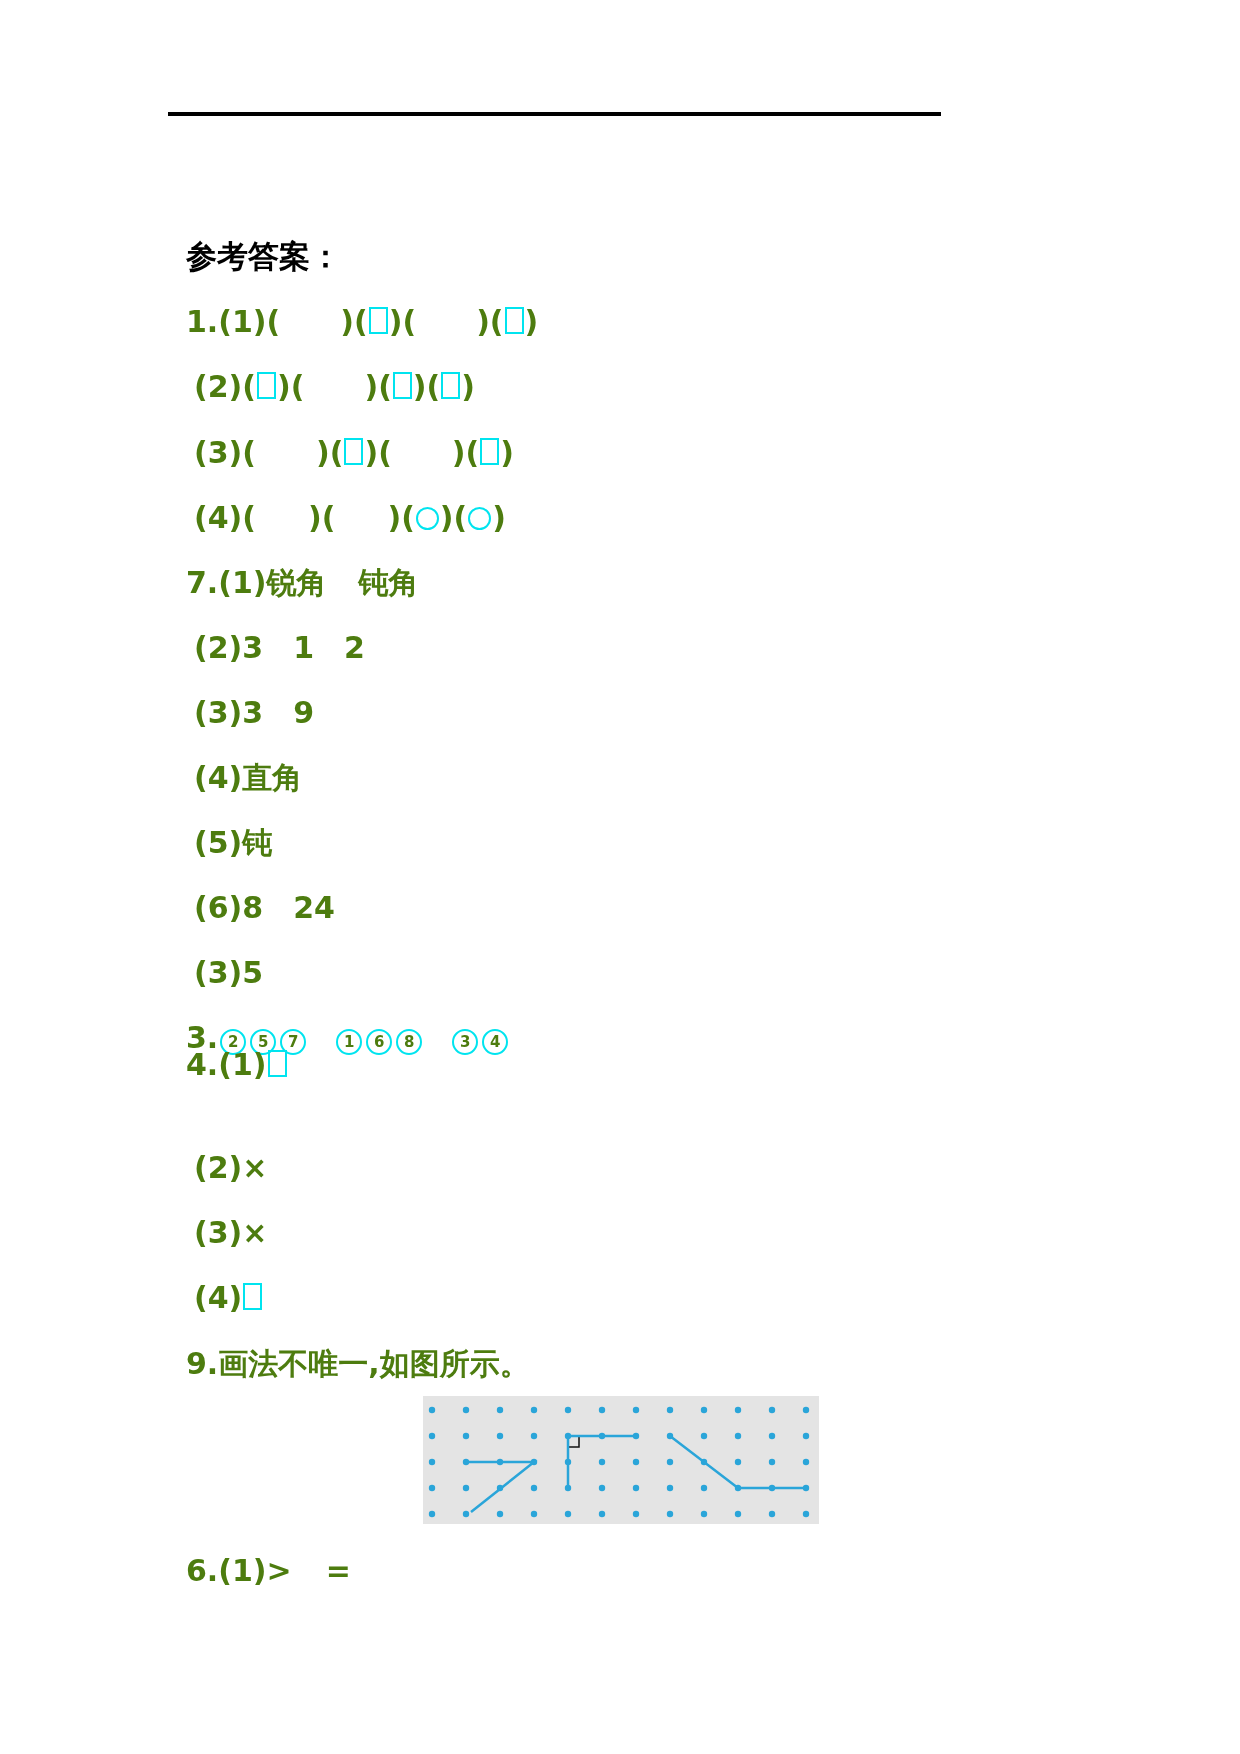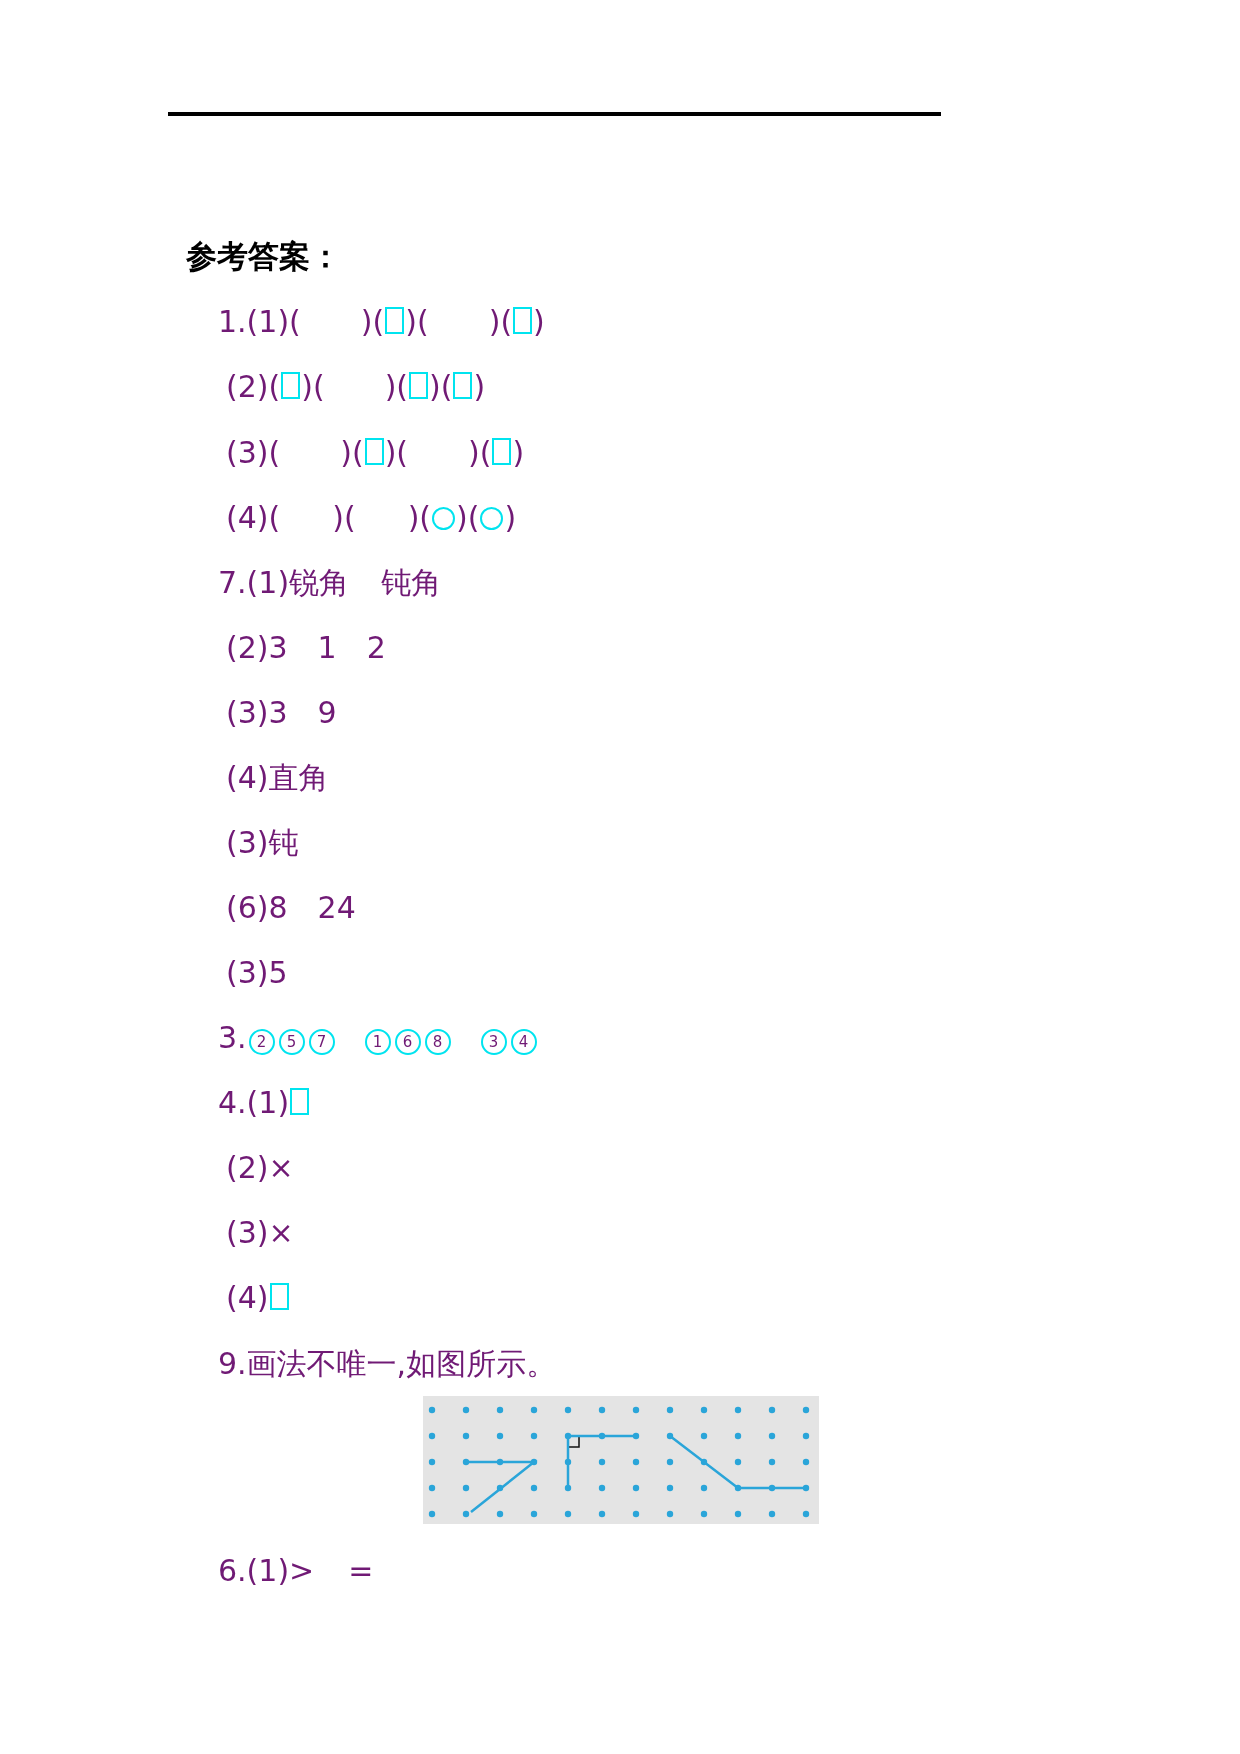--- a/index.html
+++ b/index.html
@@ -21,25 +21,24 @@
     position: absolute;
     left: 186px; top: 236px;
     font-size: 31px;
     font-weight: bold;
     color: #000000;
     white-space: nowrap;
   }
   .ans-line {
     position: absolute;
     font-size: 30px;
-    font-weight: normal;
-    color: #701a75;
+    font-weight: bold;
+    color: #4d7c0f;
     white-space: nowrap;
     line-height: 34px;
-    margin-left: 32px;
   }
   .seg-gap { display: inline-block; height: 1px; }
   .seg-box {
     display: inline-block;
     width: 15px; height: 23px;
     border: 2.5px solid #00e4ef;
     vertical-align: -2px;
     margin: 0 1px;
   }
   .seg-circle {
@@ -73,25 +72,25 @@
   <div id="page-title">参考答案：</div>
   <div id="answers">
       <div class="ans-line" style="left: 186px; top: 305px;"><span>1.(1)(</span><span class="seg-gap" style="width: 60px;"></span><span>)(</span><span class="seg-box"></span><span>)(</span><span class="seg-gap" style="width: 60px;"></span><span>)(</span><span class="seg-box"></span><span>)</span></div>
       <div class="ans-line" style="left: 194px; top: 370px;"><span>(2)(</span><span class="seg-box"></span><span>)(</span><span class="seg-gap" style="width: 60px;"></span><span>)(</span><span class="seg-box"></span><span>)(</span><span class="seg-box"></span><span>)</span></div>
       <div class="ans-line" style="left: 194px; top: 436px;"><span>(3)(</span><span class="seg-gap" style="width: 60px;"></span><span>)(</span><span class="seg-box"></span><span>)(</span><span class="seg-gap" style="width: 60px;"></span><span>)(</span><span class="seg-box"></span><span>)</span></div>
       <div class="ans-line" style="left: 194px; top: 501px;"><span>(4)(</span><span class="seg-gap" style="width: 52px;"></span><span>)(</span><span class="seg-gap" style="width: 52px;"></span><span>)(</span><span class="seg-circle"></span><span>)(</span><span class="seg-circle"></span><span>)</span></div>
       <div class="ans-line" style="left: 186px; top: 566px;"><span>7.(1)锐角</span><span class="seg-gap" style="width: 32px;"></span><span>钝角</span></div>
       <div class="ans-line" style="left: 194px; top: 631px;"><span>(2)3</span><span class="seg-gap" style="width: 30px;"></span><span>1</span><span class="seg-gap" style="width: 30px;"></span><span>2</span></div>
       <div class="ans-line" style="left: 194px; top: 696px;"><span>(3)3</span><span class="seg-gap" style="width: 30px;"></span><span>9</span></div>
       <div class="ans-line" style="left: 194px; top: 761px; text-align: right;"><span>(4)直角</span></div>
-      <div class="ans-line" style="left: 194px; top: 826px;"><span>(3)钝</span></div>
+      <div class="ans-line" style="left: 194px; top: 826px;"><span>(5)钝</span></div>
       <div class="ans-line" style="left: 194px; top: 891px;"><span>(6)8</span><span class="seg-gap" style="width: 30px;"></span><span>24</span></div>
       <div class="ans-line" style="left: 194px; top: 956px;"><span>(3)5</span></div>
       <div class="ans-line" style="left: 186px; top: 1021px;"><span>3.</span><span class="seg-cnum">2</span><span class="seg-cnum">5</span><span class="seg-cnum">7</span><span class="seg-gap" style="width: 26px;"></span><span class="seg-cnum">1</span><span class="seg-cnum">6</span><span class="seg-cnum">8</span><span class="seg-gap" style="width: 26px;"></span><span class="seg-cnum">3</span><span class="seg-cnum">4</span></div>
-      <div class="ans-line" style="left: 186px; top: 1086px;"><span>4.(1)</span><span class="seg-box"></span></div>
+      <div class="ans-line" style="left: 186px; top: 1048px;"><span>4.(1)</span><span class="seg-box"></span></div>
       <div class="ans-line" style="left: 194px; top: 1151px;"><span>(2)×</span></div>
       <div class="ans-line" style="left: 194px; top: 1216px;"><span>(3)×</span></div>
       <div class="ans-line" style="left: 194px; top: 1281px;"><span>(4)</span><span class="seg-box"></span></div>
       <div class="ans-line" style="left: 186px; top: 1347px;"><span>9.画法不唯一,如图所示。</span></div>
       <div class="ans-line" style="left: 186px; top: 1554px;"><span>6.(1)&gt;</span><span class="seg-gap" style="width: 34px;"></span><span>=</span></div>
     </div>
   <div id="dot-figure" style="left: 423px; top: 1396px; width: 396px; height: 128px; background: rgb(228, 228, 228);"><svg width="396" height="128">
         <circle cx="9" cy="14" r="3.2" fill="#2aa5d9"></circle>
         <circle cx="43" cy="14" r="3.2" fill="#2aa5d9"></circle>
         <circle cx="77" cy="14" r="3.2" fill="#2aa5d9"></circle>

